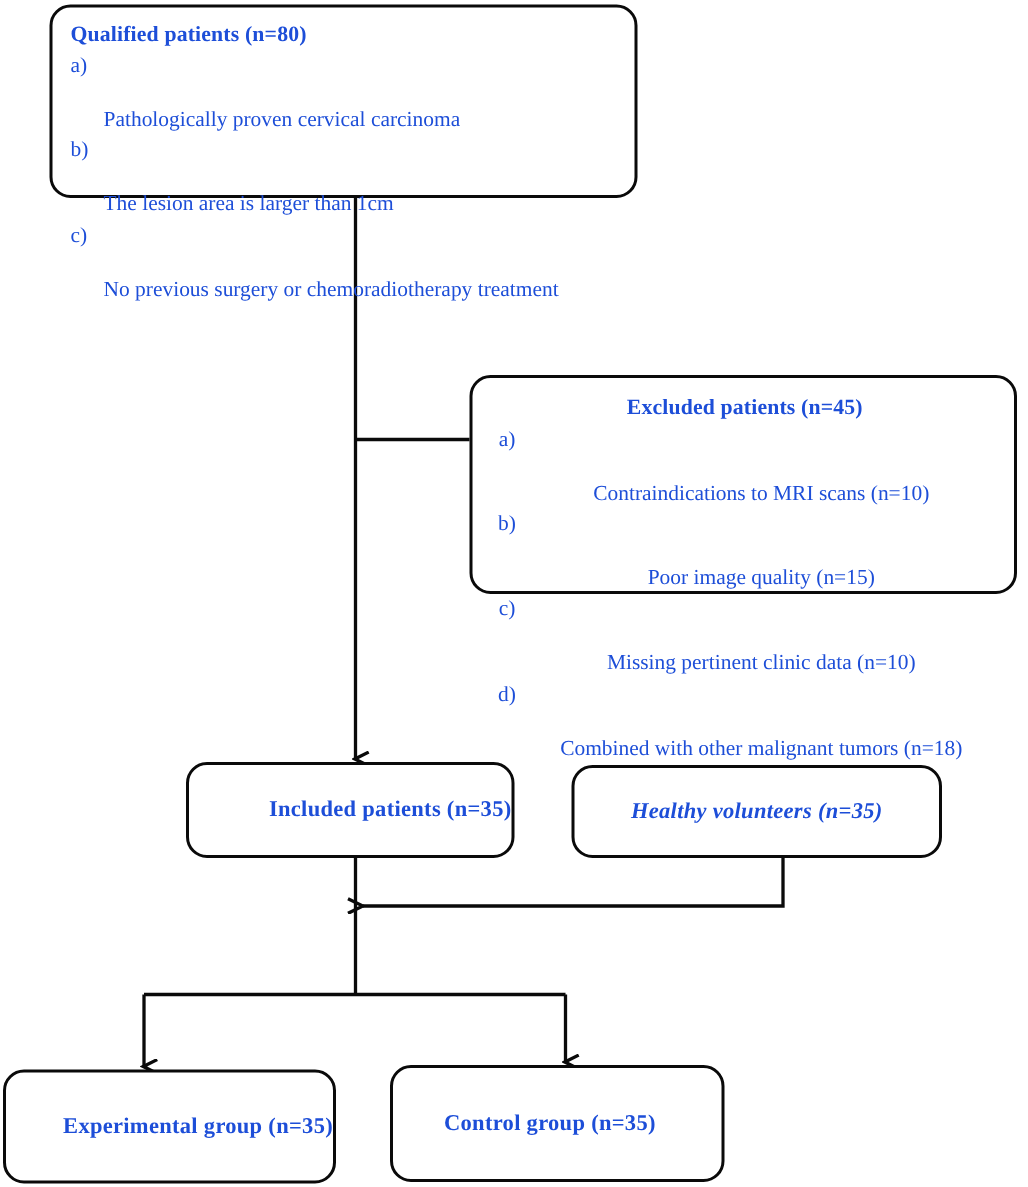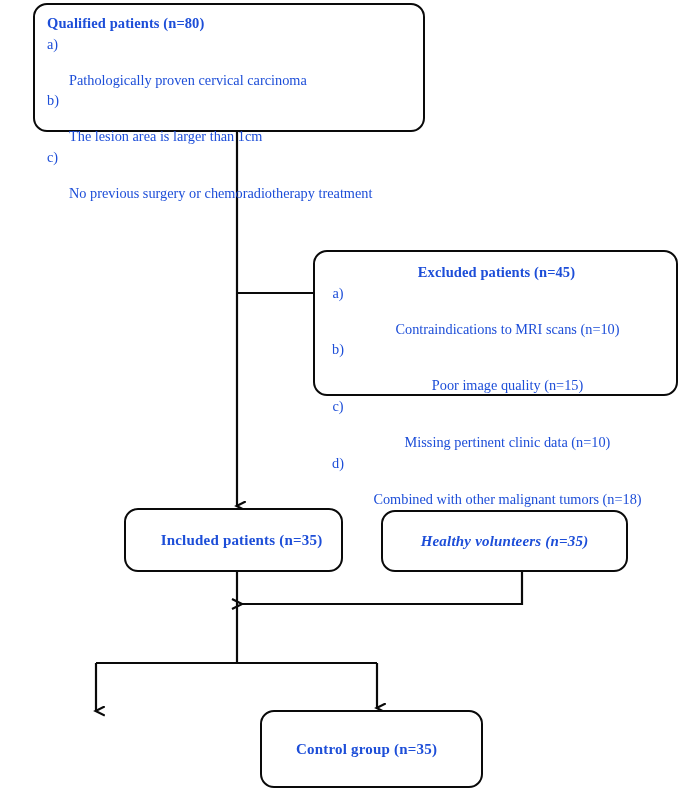--- a/index.html
+++ b/index.html
@@ -60,21 +60,21 @@
     display: flex;
     align-items: center;
     justify-content: center;
     height: 100%;
     padding: 0;
     font-style: italic;
   }
   .label-left .node-inner {
     display: flex;
     align-items: center;
-    justify-content: center;
+    justify-content: flex-end;
     height: 100%;
     padding: 0 0 0 16px;
   }
   .label-offset .node-inner {
     display: flex;
     align-items: center;
     justify-content: flex-start;
     height: 100%;
     padding: 0 0 0 34px;
   }
@@ -174,20 +174,25 @@
       <span class="bold-label">Included patients (n=35)</span>
     </div>
   </div>
 
   <div class="node label-centered" style="left:381px; top:510px; width:247px; height:62px;">
     <div class="node-inner">
       <span class="bold-label">Healthy volunteers (n=35)</span>
     </div>
   </div>
 
+  <div class="node label-left" style="left:2px; top:713px; width:222px; height:76px;">
+    <div class="node-inner">
+      <span class="bold-label">Experimental group (n=35)</span>
+    </div>
+  </div>
 
   <div class="node label-offset" style="left:260px; top:710px; width:223px; height:78px;">
     <div class="node-inner">
       <span class="bold-label">Control group (n=35)</span>
     </div>
   </div>
 
 </div>
 
 </body></html>

